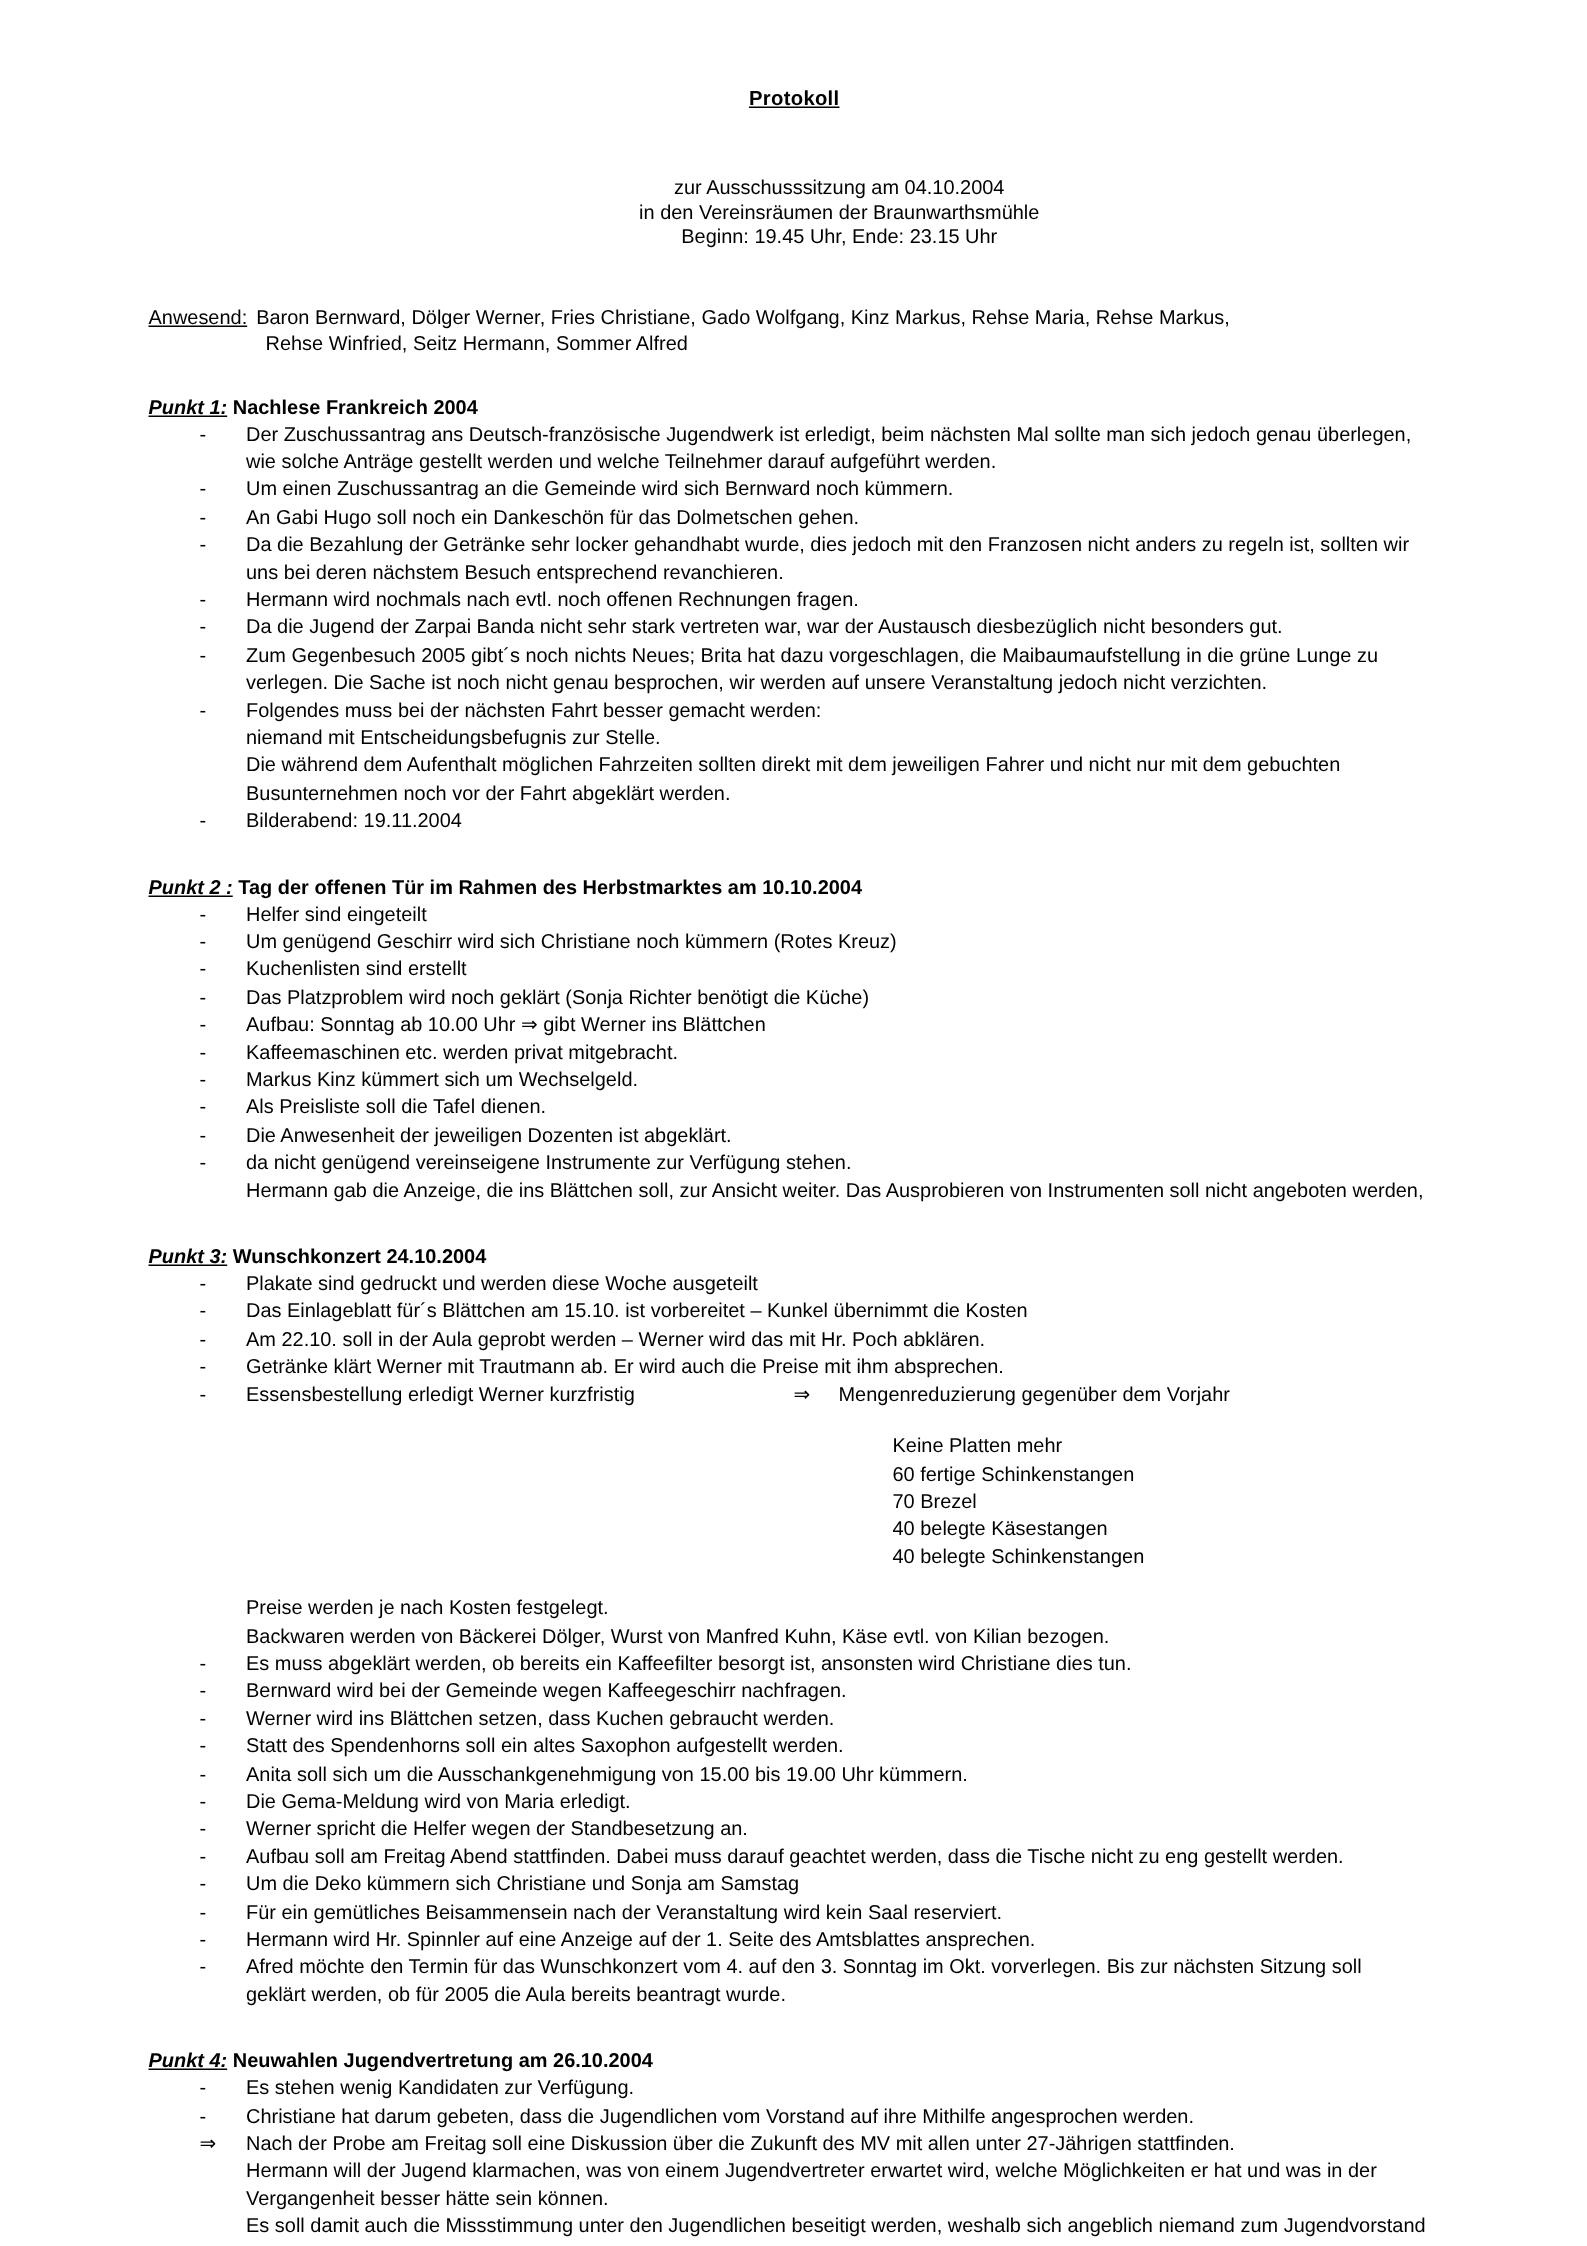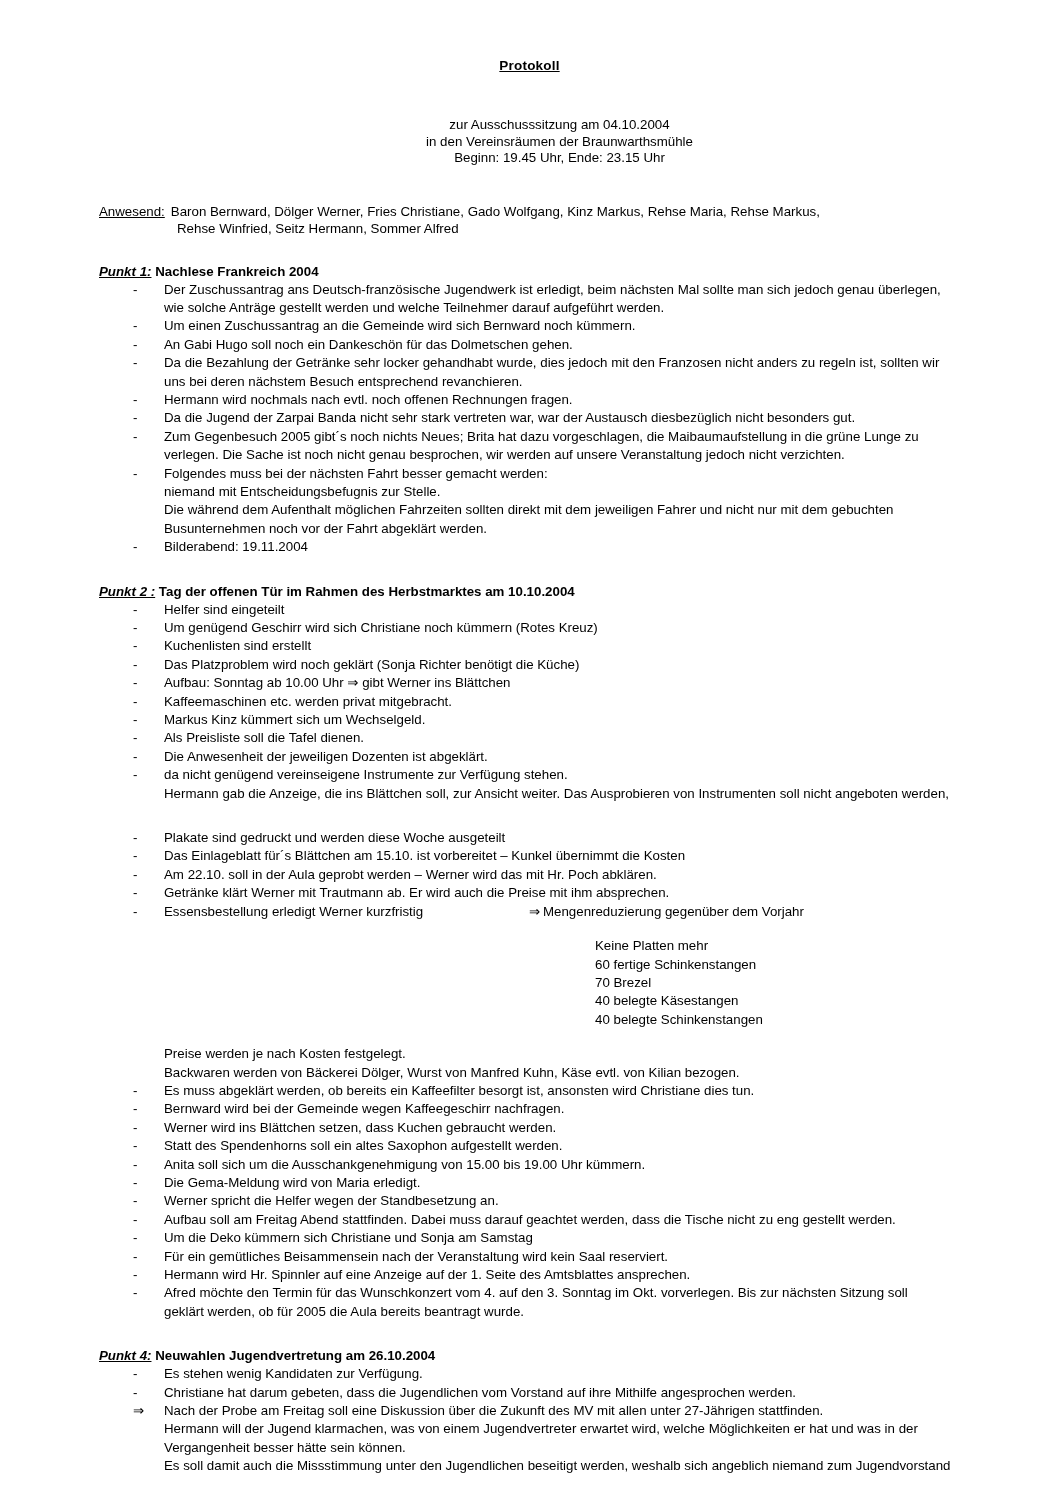--- a/index.html
+++ b/index.html
@@ -111,21 +111,21 @@
     left: 34px;
     top: 0;
   }
   .menu-row .order-arrow {
     position: absolute;
     left: 430px;
     top: 0;
   }
   .menu-row .order-head {
     position: absolute;
-    left: 444px;
+    left: 460px;
     top: 0;
     white-space: nowrap;
   }
   .menu-list {
     list-style: none;
     margin: 16px;
     padding: 0 0 0 480px;
     font-size: 13.3px;
     line-height: 18.4px;
   }
@@ -244,20 +244,24 @@
         </li>
       <li class="item">
           <span class="dash">-</span>
           <span class="subline">da nicht genügend vereinseigene Instrumente zur Verfügung stehen.</span>
           <span class="subline">Hermann gab die Anzeige, die ins Blättchen soll, zur Ansicht weiter. Das Ausprobieren von Instrumenten soll nicht angeboten werden,</span>
         </li>
     </ul>
   </div>
 
   <div class="section">
+    <div class="section-heading">
+      <span class="punkt">Punkt 3:</span>
+      <span class="sect-title">Wunschkonzert 24.10.2004</span>
+    </div>
     <ul class="items">
       <li class="item">
           <span class="dash">-</span>
           <span class="subline">Plakate sind gedruckt und werden diese Woche ausgeteilt</span>
         </li>
       <li class="item">
           <span class="dash">-</span>
           <span class="subline">Das Einlageblatt für´s Blättchen am 15.10. ist vorbereitet – Kunkel übernimmt die Kosten</span>
         </li>
       <li class="item">

